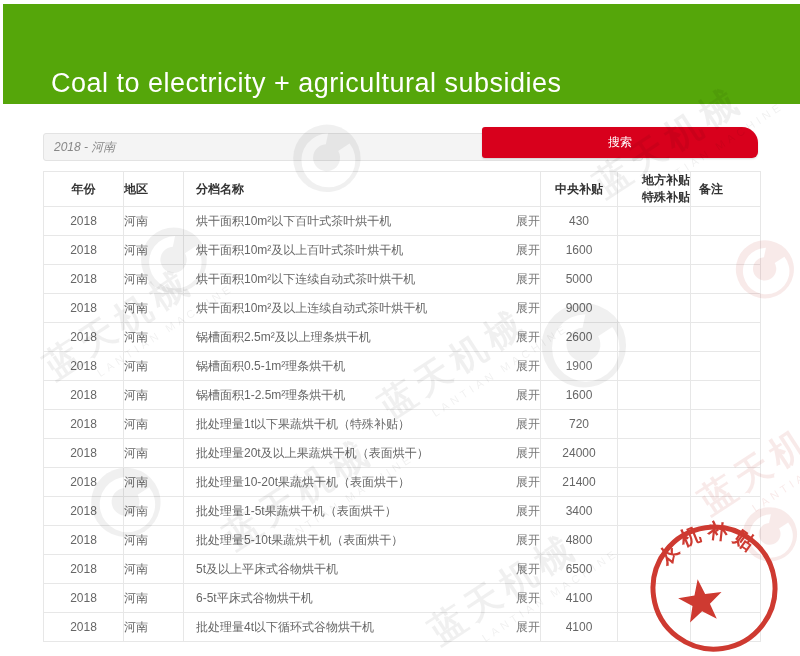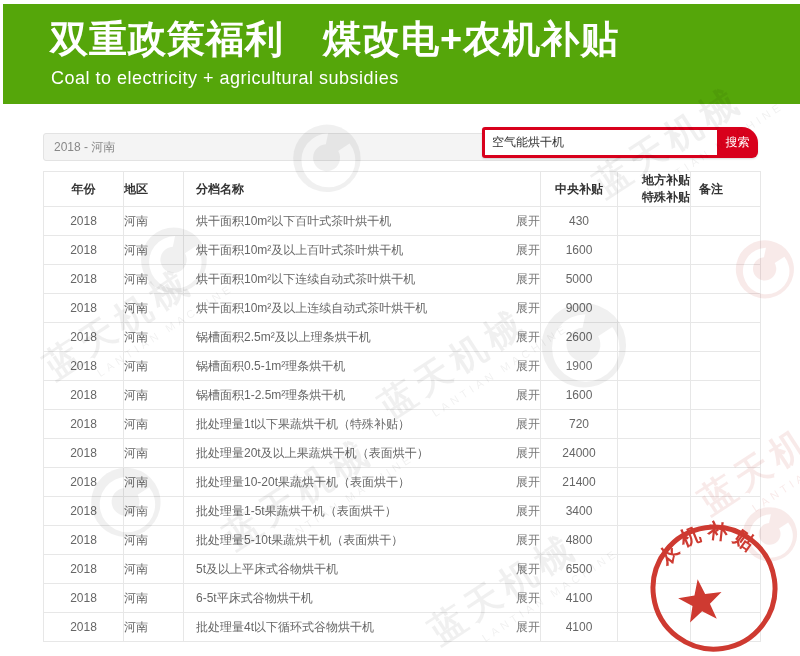--- a/index.html
+++ b/index.html
@@ -13,27 +13,27 @@
   .banner {
     position:absolute; left:3px; top:4px; right:0; height:100px;
     background:#55a60a; color:#fff; z-index:1;
   }
   .banner-title {
     position:absolute; left:47px; top:10px;
     font-size:38px; font-weight:bold; letter-spacing:1px; white-space:pre;
   }
   .banner-subtitle {
     position:absolute; left:48px; top:64px;
-    font-size:18px; font-weight:normal; letter-spacing:0.5px;
+    font-size:27px; font-weight:normal; letter-spacing:0.5px;
   }
 
   
   .toolbar {
     position:absolute; left:43px; top:133px; width:600px; height:28px;
-    background:#f4f4f4; border:1px solid #e3e3e3; border-radius:3px; z-index:1;
+    background:#f4f4f4; border:1px solid #e3e3e3; border-radius:3px; z-index:1;font-style:italic;
   }
   .toolbar-label {
     position:absolute; left:10px; top:0; line-height:26px;
     font-size:12px; color:#888;
   }
   .search-widget {
     position:absolute; left:482px; top:127px; width:276px; height:31px;
     background:#d8001c; border-radius:3px 16px 6px 3px; z-index:2;
     display:flex; align-items:stretch;
     box-shadow:0 1px 2px rgba(0,0,0,0.15);
@@ -84,29 +84,27 @@
   
   .stamp {
     position:absolute; left:644px; top:520px; width:142px; height:136px;
     z-index:4; transform:rotate(-8deg); pointer-events:none;
   }
 </style>
 </head>
 <body>
 
 <div class="banner">
-  <div class="banner-title">双重政策福利　煤改电+农机补贴</div>
   <div class="banner-subtitle">Coal to electricity + agricultural subsidies</div>
 </div>
 
 <div class="toolbar">
   <span class="toolbar-label">2018 - 河南</span>
 </div>
 <div class="search-widget">
-  <input class="search-input" type="text" value="空气能烘干机" style="">
   <button class="search-button">搜索</button>
 </div>
 
 <table class="subsidy">
   <colgroup>
     <col class="col-year">
       <col class="col-region">
       <col class="col-name">
     <col class="col-central">
       <col class="col-local">

